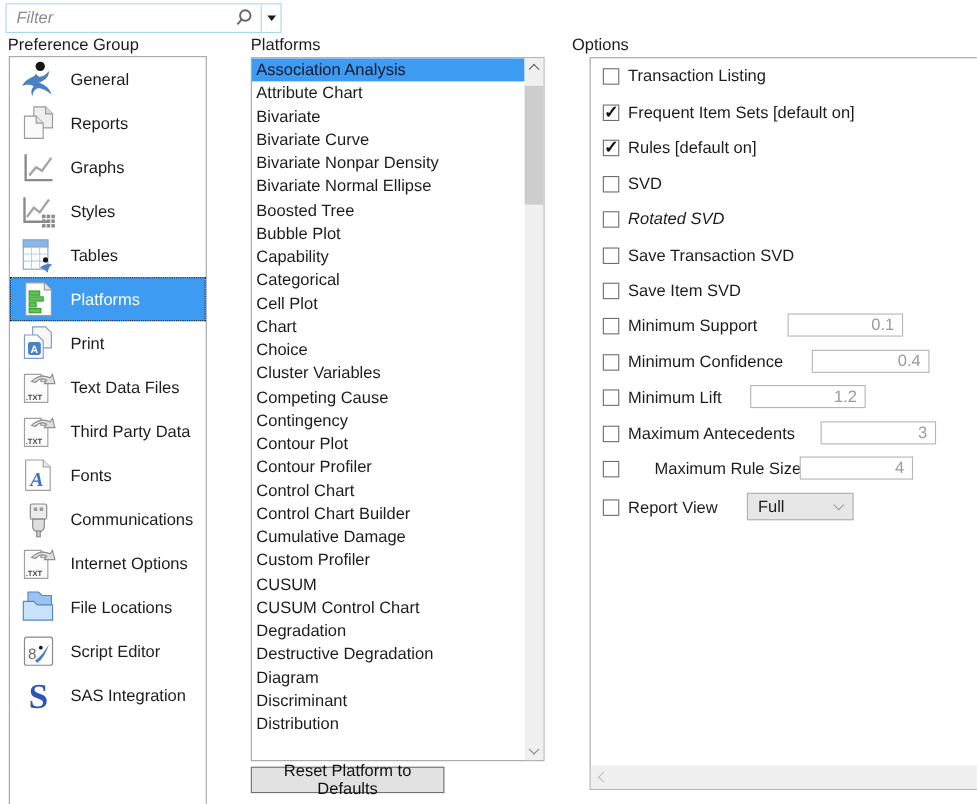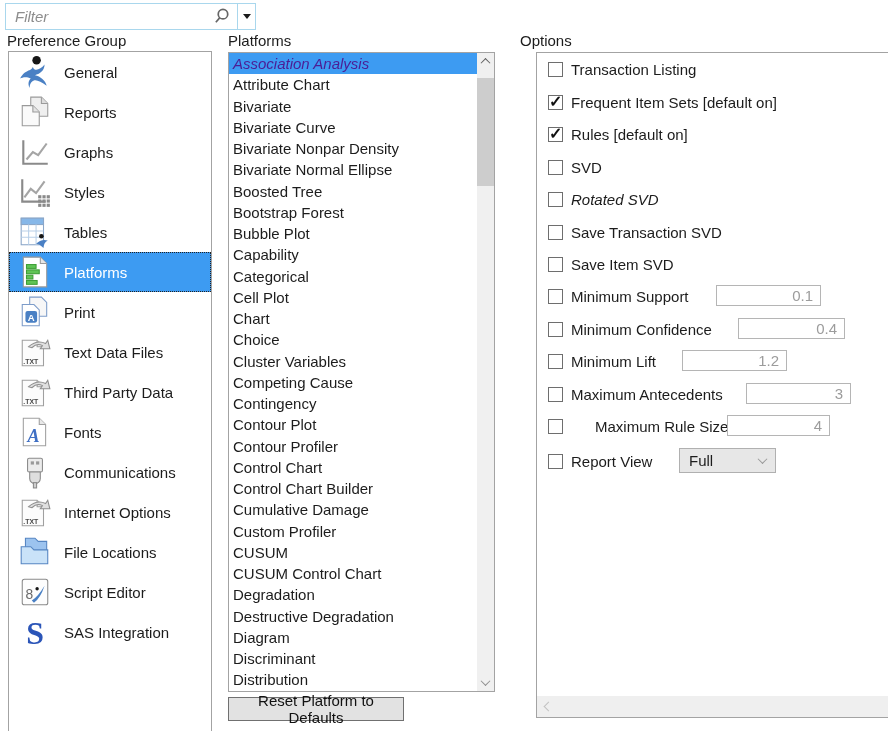--- a/index.html
+++ b/index.html
@@ -24,30 +24,30 @@
   .filter-input::placeholder{color:#8d8d8d;font-style:italic;opacity:1;}
   .filter-mag{width:30px;display:flex;align-items:center;justify-content:center;}
   .filter-divider{width:1px;background:var(--filter-border);}
   .filter-arrow{width:17px;display:flex;align-items:center;justify-content:center;cursor:default;}
   .tri-down{width:0;height:0;border-left:4.5px solid transparent;border-right:4.5px solid transparent;border-top:5.5px solid #1a1a1a;}
   
   .col-label{position:absolute;top:32px;font-size:15px;white-space:nowrap;}
   
   .panel{position:absolute;background:#fff;border:1px solid #a3a3a3;}
   
-  #pref-list{left:8px;top:51px;width:204px;height:680px;border-bottom:none;}
+  #pref-list{left:8px;top:51px;width:180px;height:680px;border-bottom:none;}
   .sb-item{height:40px;display:flex;align-items:center;padding-left:5px;border:1px solid transparent;}
   .sb-item.selected{background:var(--sel);color:#fff;border:1px dotted #222;}
   .sb-icon{width:40px;height:38px;flex:0 0 40px;display:flex;align-items:center;justify-content:center;}
   .sb-label{margin-left:9px;white-space:nowrap;}
   
   #platform-list{left:228px;top:52px;width:267px;height:640px;}
   .pl-items{position:absolute;left:0;top:0;right:17px;bottom:0;overflow:hidden;}
   .pl-item{height:21.26px;line-height:21.26px;padding-left:4px;white-space:nowrap;}
-  .pl-item.selected{background:var(--sel);color:#4c1d95;font-style:italic;}
+  .pl-item.selected{background:var(--sel);color:#0f172a;}
   .vscroll{position:absolute;top:0;right:0;bottom:0;width:17px;background:#f0f0f0;}
   .vscroll-btn{position:absolute;left:0;width:17px;height:17px;display:flex;align-items:center;justify-content:center;}
   .vscroll-btn.up{top:0;} .vscroll-btn.down{bottom:0;}
   .vthumb{position:absolute;left:0;width:17px;top:25px;height:108px;background:#cdcdcd;}
   .chev{width:7px;height:7px;display:inline-block;}
   .chev-up{border-left:1.6px solid #606060;border-top:1.6px solid #606060;transform:rotate(45deg) translate(1px,1px);}
   .chev-down{border-right:1.6px solid #909090;border-bottom:1.6px solid #909090;transform:rotate(45deg) translate(-1px,-1px);}
   .chev-left{border-left:1.6px solid #c2c2c2;border-bottom:1.6px solid #c2c2c2;transform:rotate(45deg);}
   
   #reset-btn{
@@ -276,21 +276,20 @@
 
 <div class="panel" id="platform-list">
   <div class="pl-items">
       <div class="pl-item selected">Association Analysis</div>
       <div class="pl-item">Attribute Chart</div>
       <div class="pl-item">Bivariate</div>
       <div class="pl-item">Bivariate Curve</div>
       <div class="pl-item">Bivariate Nonpar Density</div>
       <div class="pl-item">Bivariate Normal Ellipse</div>
       <div class="pl-item">Boosted Tree</div>
-      <div class="pl-item">Bootstrap Forest</div>
       <div class="pl-item">Bubble Plot</div>
       <div class="pl-item">Capability</div>
       <div class="pl-item">Categorical</div>
       <div class="pl-item">Cell Plot</div>
       <div class="pl-item">Chart</div>
       <div class="pl-item">Choice</div>
       <div class="pl-item">Cluster Variables</div>
       <div class="pl-item">Competing Cause</div>
       <div class="pl-item">Contingency</div>
       <div class="pl-item">Contour Plot</div>

